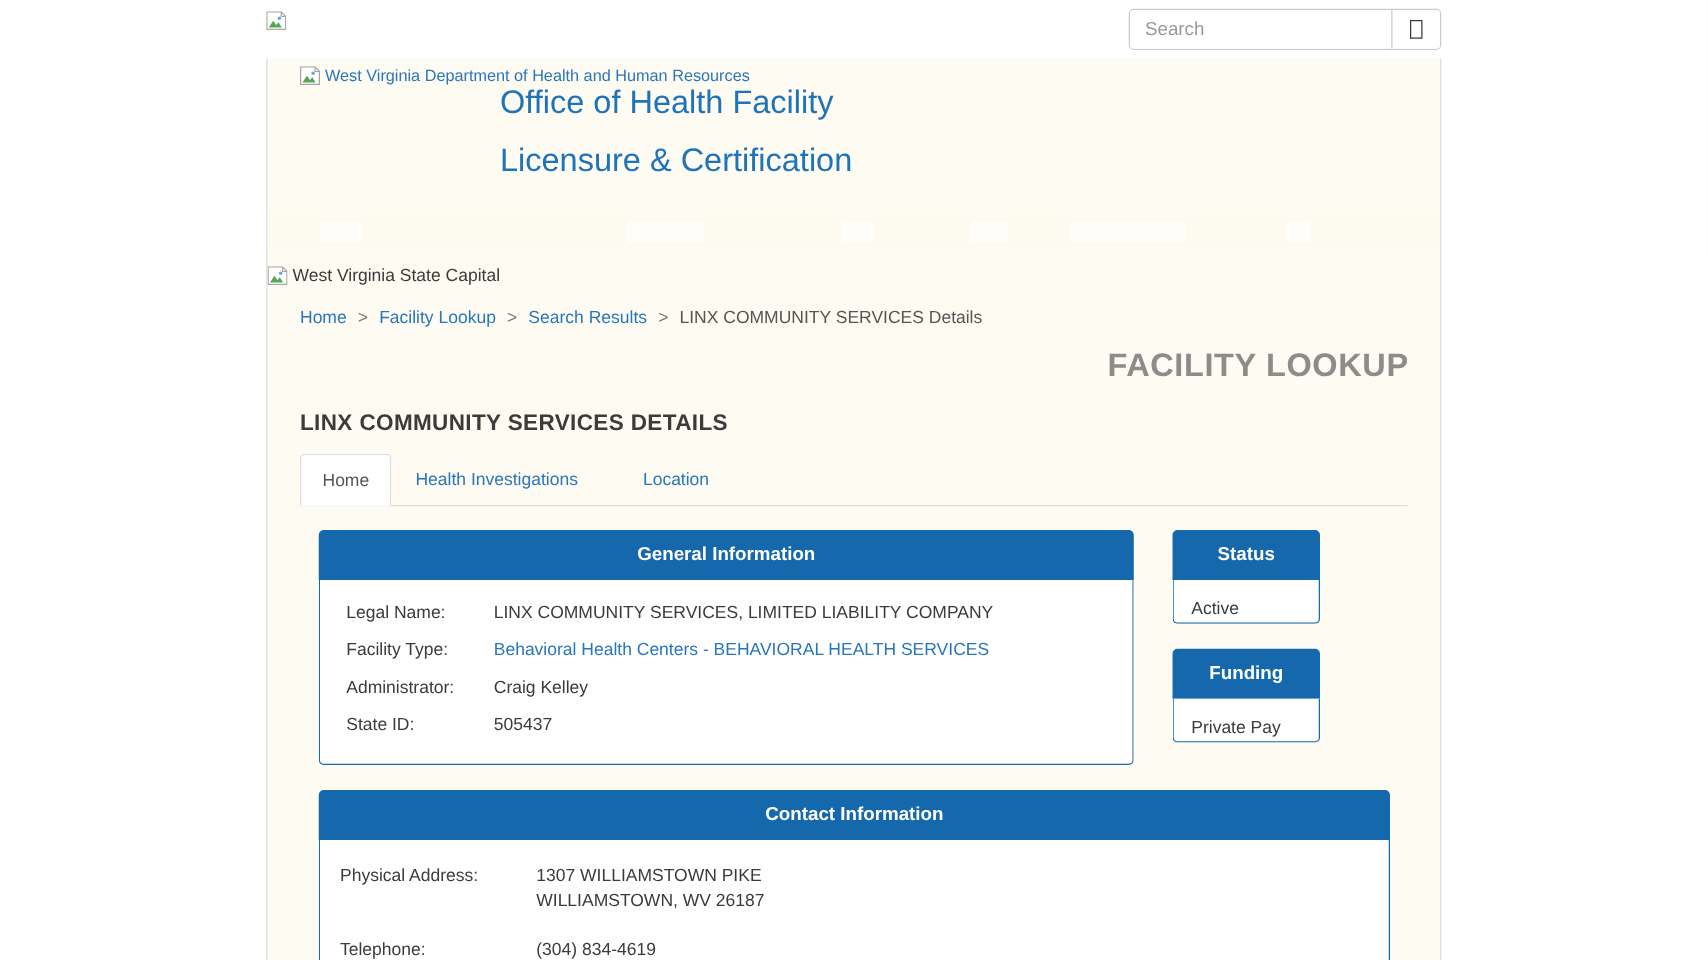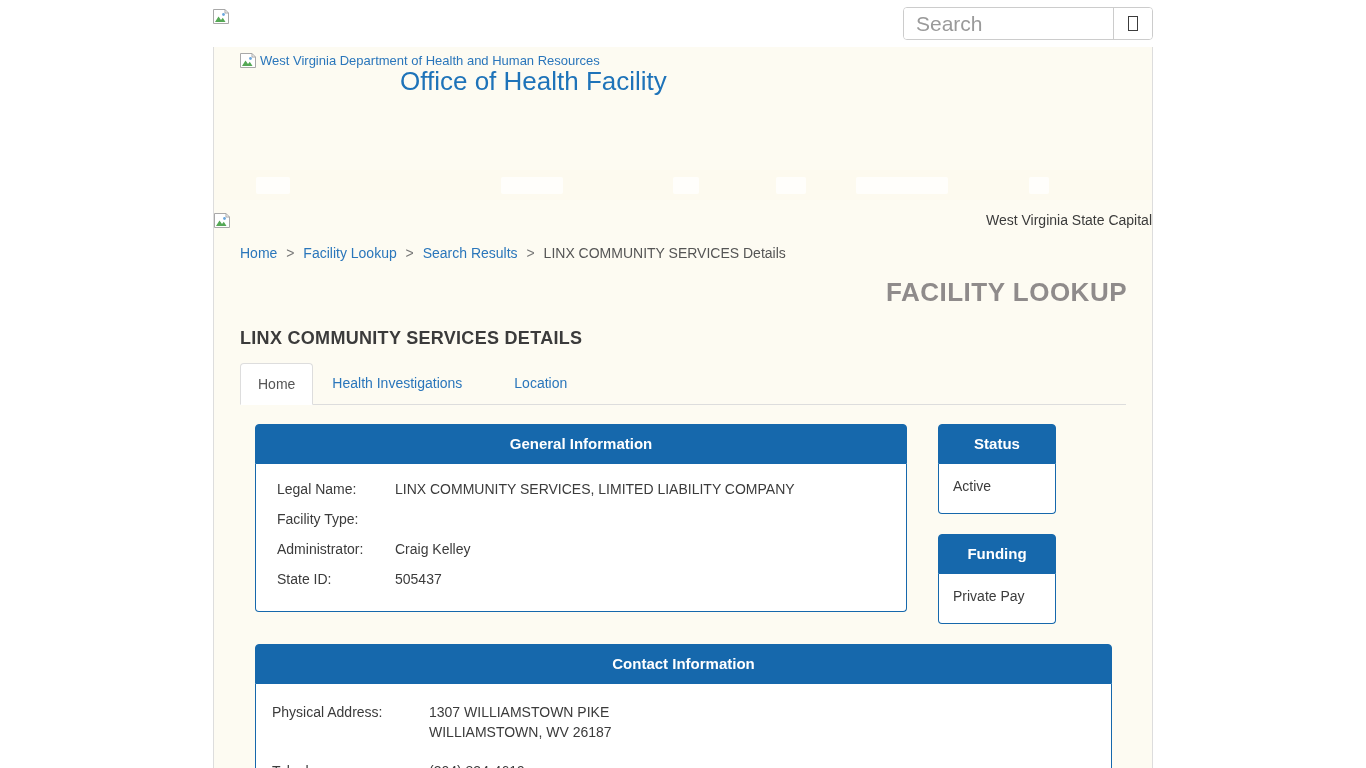--- a/index.html
+++ b/index.html
@@ -15,21 +15,21 @@
   
   .topbar { height:47px; background:#fff; }
   .topbar-inner { width:940px; margin:0 auto; position:relative; height:100%; }
   .logo-broken { position:absolute; left:0; top:9px; }
   .search-group {
     position:absolute; right:0; top:7px; height:33px; width:250px;
     display:flex; border:1px solid #ccc; border-radius:4px; background:#fff; overflow:hidden;
   }
   .search-input {
     width:209px; border:none; outline:none; padding:0 12px;
-    font-size:21px; color:#555; font-family:"Liberation Sans", sans-serif; background:#fff;
+    font-size:15px; color:#555; font-family:"Liberation Sans", sans-serif; background:#fff;
   }
   .search-input::placeholder { color:#9a9a9a; }
   .search-btn {
     width:40px; border:none; border-left:1px solid #ccc; background:#fff;
     display:flex; align-items:center; justify-content:center; cursor:pointer;
   }
   .tofu { width:10px; height:15px; border:1.5px solid #3c3c3c; display:inline-block; }
 
   
   .column {
@@ -47,21 +47,21 @@
   .site-title {
     margin:0; padding:11px 0 0 186px;
     font-size:26px; font-weight:400; line-height:47px; color:#1e73b9;
   }
   .site-title a { color:#1e73b9; }
 
   
   .navbar { height:30px; background:#fdfaef; position:relative; }
   .nav-blob { position:absolute; top:7px; height:17px; background:#fffefb; border-radius:2px; }
 
-  .capital-line { margin:12px 0 0 0; display:flex; align-items:center; gap:4px; font-size:14px; color:#3b3b3b;justify-content:space-between; }
+  .capital-line { margin:12px 0 0 0; display:flex; align-items:center; gap:4px; font-size:14px; color:#3b3b3b; }
 
   .breadcrumb { margin:17px 0 0 26px; font-size:14px; color:#555; }
   .breadcrumb a { color:#2a76bb; }
   .crumb-sep { color:#777; margin:0 5px; }
 
   .lookup-title {
     margin:16px 25px 0 0; text-align:right;
     font-size:26px; font-weight:bold; color:#8f8b8b; letter-spacing:0.5px;
   }
 
@@ -92,21 +92,21 @@
     border-radius:0 0 4px 4px;
   }
 
   .gi-panel { width:652px; }
   .gi-body { padding:15px 21px 12px; }
   .gi-row { display:flex; line-height:20px; margin-bottom:10px; font-size:14px; }
   .gi-label { width:118px; flex:none; }
   .gi-value a, .link-blue { color:#2a76bb; }
 
   .side-col { width:118px; flex:none; }
-  .side-panel .panel-body { padding:14px 14px 19px; font-size:14px; color:#3b3b3b; }
+  .side-panel .panel-body { padding:14px 14px 4px; font-size:14px; color:#3b3b3b; }
   .funding-panel { margin-top:20px; }
 
   .contact-panel { width:857px; margin-top:20px; }
   .contact-body { padding:18px 16px 60px; font-size:14px; }
   .contact-row { display:flex; line-height:20px; margin-bottom:19px;gap:15px; }
   .contact-label { width:142px; flex:none; }
   .contact-value div { margin:0; }
 </style>
 </head>
 <body>
@@ -138,20 +138,21 @@
         <path d="M0.5 0.5 H12 L15.5 4 V14.5 H0.5 Z" fill="#ffffff" stroke="#a8a8a8"></path>
         <path d="M12 0.5 L12 4 L15.5 4" fill="none" stroke="#a8a8a8"></path>
         <path d="M2 13 L5.5 7.5 L8 11 L9.8 8.8 L12.5 13 Z" fill="#55a855"></path>
         <circle cx="10.5" cy="5.5" r="1.4" fill="#6aa7dd"></circle>
       </svg>
       <span>West Virginia Department of Health and Human Resources</span>
     </a>
     <h1 class="site-title">
       <a href="#">
         <span>Office of Health Facility</span><br>
+        <span>Licensure &amp; Certification</span>
       </a>
     </h1>
   </div>
 
   <div class="navbar">
     <span class="nav-blob" style="left:42px;  width:34px;"></span>
     <span class="nav-blob" style="left:287px; width:62px;"></span>
     <span class="nav-blob" style="left:459px; width:26px;"></span>
     <span class="nav-blob" style="left:562px; width:30px;"></span>
     <span class="nav-blob" style="left:642px; width:92px;"></span>
@@ -193,20 +194,21 @@
 
       <div class="panel gi-panel">
         <div class="panel-header">General Information</div>
         <div class="panel-body gi-body">
           <div class="gi-row">
             <div class="gi-label">Legal Name:</div>
             <div class="gi-value">LINX COMMUNITY SERVICES, LIMITED LIABILITY COMPANY</div>
           </div>
           <div class="gi-row">
             <div class="gi-label">Facility Type:</div>
+            <div class="gi-value"><a href="#" class="link-blue">Behavioral Health Centers - BEHAVIORAL HEALTH SERVICES</a></div>
           </div>
           <div class="gi-row">
             <div class="gi-label">Administrator:</div>
             <div class="gi-value">Craig Kelley</div>
           </div>
           <div class="gi-row">
             <div class="gi-label">State ID:</div>
             <div class="gi-value">505437</div>
           </div>
         </div>

